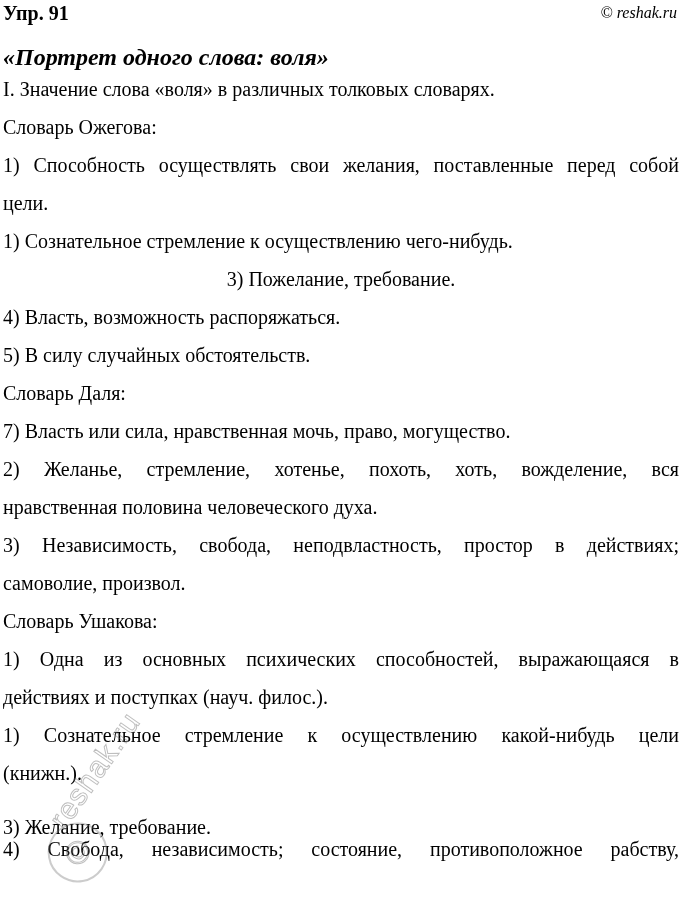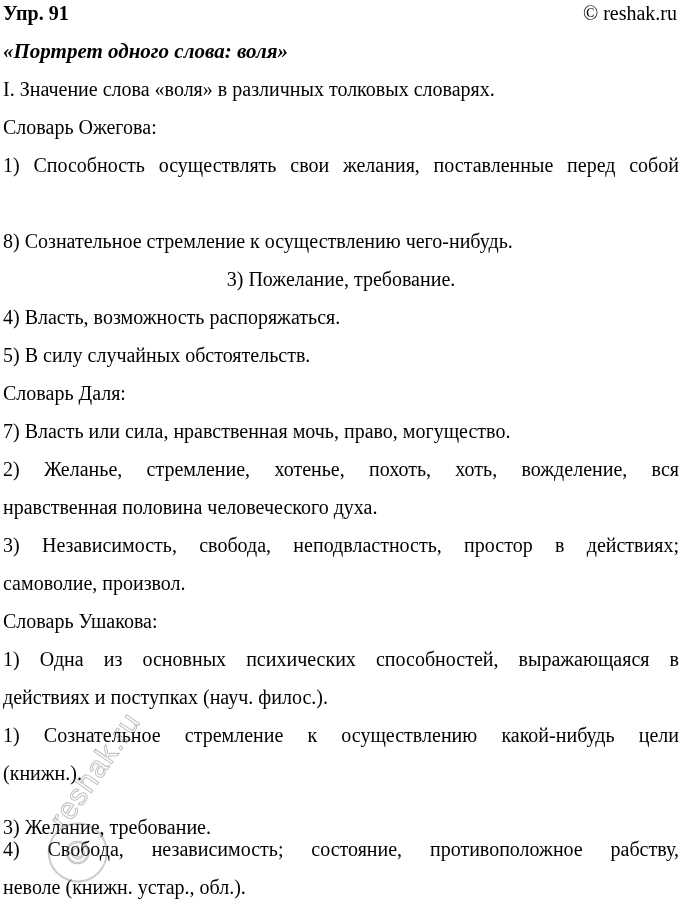--- a/index.html
+++ b/index.html
@@ -30,30 +30,31 @@
       left: 0;
       top: 0px;
       font-weight: bold;
       font-size: 20px;
       line-height: 26px;
     }
     .copyright {
       position: absolute;
       right: 2px;
       top: 0px;
-      font-size: 20px;
+      font-size: 16px;
       line-height: 26px;
+      font-style: italic;
     }
     .title {
       position: absolute;
       left: 0;
-      top: 38px;
+      top: 44px;
       font-weight: bold;
       font-style: italic;
-      font-size: 21px;
+      font-size: 24px;
       line-height: 26px;
     }
     .line {
       position: absolute;
       left: 0;
       width: 676px;
       font-size: 20px;
       line-height: 26px;
       white-space: nowrap;
     }
@@ -109,38 +110,38 @@
     <span class="ex-num">Упр. 91</span>
     <span class="copyright">© reshak.ru</span>
   </div>
 
   <div class="title">«Портрет одного слова: воля»</div>
 
   <div class="line" style="top:114px;">Словарь Ожегова:</div>
 
   <div class="line" style="top:76px;">I. Значение слова «воля» в различных толковых словарях.</div>
   <div class="line justify" style="top:152px;">1) Способность осуществлять свои желания, поставленные перед собой</div>
-  <div class="line" style="top:228px;">8) Сознательное стремление к осуществлению чего-нибудь.</div>
+  <div class="line" style="top:190px;">цели.</div>
+  <div class="line" style="top:228px;">1) Сознательное стремление к осуществлению чего-нибудь.</div>
   <div class="line" style="top:266px;text-align:center;">3) Пожелание, требование.</div>
   <div class="line" style="top:304px;">4) Власть, возможность распоряжаться.</div>
   <div class="line" style="top:342px;">5) В силу случайных обстоятельств.</div>
 
   <div class="line" style="top:380px;">Словарь Даля:</div>
   <div class="line" style="top:418px;">7) Власть или сила, нравственная мочь, право, могущество.</div>
   <div class="line justify" style="top:456px;">2) Желанье, стремление, хотенье, похоть, хоть, вожделение, вся</div>
   <div class="line" style="top:494px;">нравственная половина человеческого духа.</div>
   <div class="line justify" style="top:532px;">3) Независимость, свобода, неподвластность, простор в действиях;</div>
   <div class="line" style="top:570px;">самоволие, произвол.</div>
 
   <div class="line" style="top:608px;">Словарь Ушакова:</div>
   <div class="line justify" style="top:646px;">1) Одна из основных психических способностей, выражающаяся в</div>
   <div class="line" style="top:684px;">действиях и поступках (науч. филос.).</div>
   <div class="line justify" style="top:722px;">1) Сознательное стремление к осуществлению какой-нибудь цели</div>
   <div class="line" style="top:760px;">(книжн.).</div>
   <div class="line" style="top:798px;margin-top:16px;">3) Желание, требование.</div>
   <div class="line justify" style="top:836px;">4) Свобода, независимость; состояние, противоположное рабству,</div>
-  <div class="line" style="top:874px;">неволе (книжн. устар., обл.).</div>
 </div>
 
 <div class="watermark">
   <span class="wm-circle">©</span>
   <span class="wm-text">reshak.ru</span>
 </div>
 
 </body></html>

